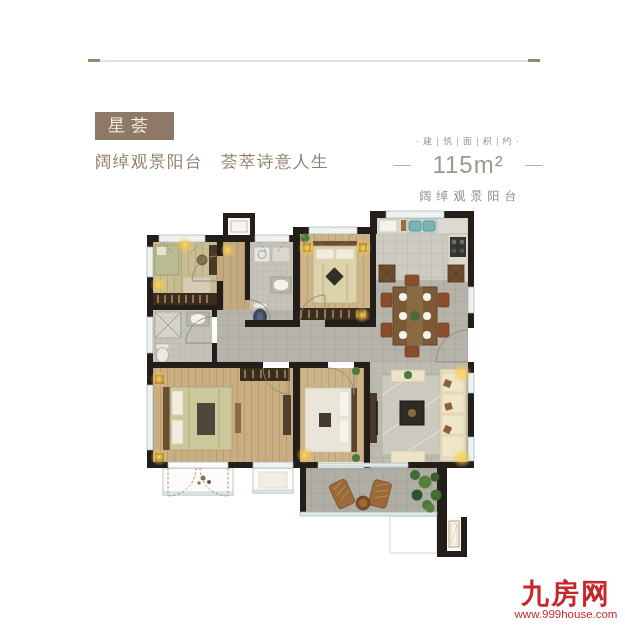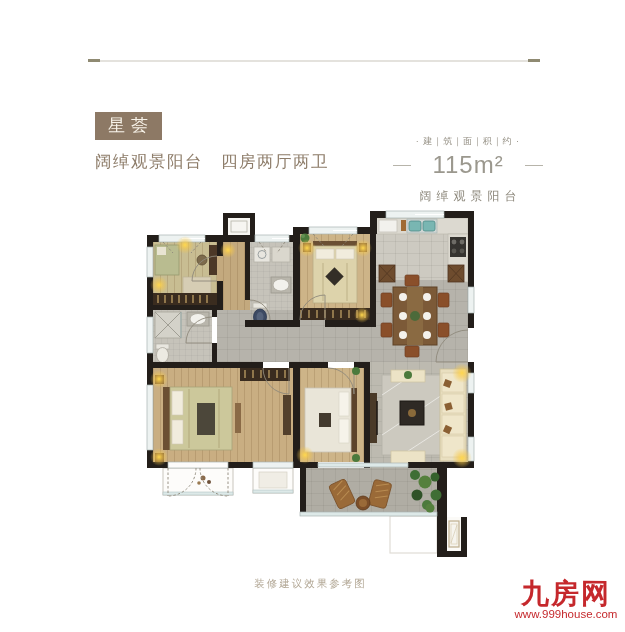--- a/index.html
+++ b/index.html
@@ -8,21 +8,21 @@
 
   
   .top-rule{position:absolute;left:88px;top:59px;width:452px;height:3px;}
   .top-rule .line{position:absolute;left:0;top:1px;width:100%;height:1.5px;background:#e4e2dd;}
   .top-rule .cap{position:absolute;top:0;width:12px;height:3px;background:#8f8a72;}
   .top-rule .cap.left{left:0;} .top-rule .cap.right{right:0;}
 
   
   .badge{position:absolute;left:95px;top:112px;height:28px;line-height:28px;
          background:#8d7965;color:#f7f2e8;font-size:17px;letter-spacing:6px;
-         padding:0 8px 0 13px;}
+         padding:0 20px 0 13px;}
   .tagline{position:absolute;left:95px;top:151px;font-size:16.5px;letter-spacing:1.5px;
            color:#8d7c69;}
   .area-block{position:absolute;left:393px;top:109px;width:150px;text-align:center;color:#8d887c;margin-top:26px;}
   .area-label{font-size:9px;letter-spacing:1px;color:#938e82;}
   .area-value-row{margin-top:3px;display:flex;align-items:center;justify-content:center;gap:21px;}
   .area-value{font-size:24px;color:#9b988e;letter-spacing:1px;}
   .dash{width:19px;height:1px;background:#b7b4aa;}
   .unit-type{margin-top:9px;font-size:12px;letter-spacing:5px;color:#8d887c;text-indent:5px;}
 
   
@@ -40,21 +40,21 @@
 
 <div class="page">
 
   <div class="top-rule">
     <div class="line"></div>
     <div class="cap left"></div>
     <div class="cap right"></div>
   </div>
 
   <div class="badge">星荟</div>
-  <div class="tagline">阔绰观景阳台　四房两厅两卫</div>
+  <div class="tagline">阔绰观景阳台　荟萃诗意人生</div>
 
   <div class="area-block">
     <div class="area-label">· 建｜筑｜面｜积｜约 ·</div>
     <div class="area-value-row">
       <span class="dash"></span>
       <span class="area-value">115m²</span>
       <span class="dash"></span>
     </div>
     <div class="unit-type">阔绰观景阳台</div>
   </div>
@@ -357,20 +357,19 @@
         <circle cx="219" cy="110" r="8" fill="url(#glow)"></circle>
         <circle cx="16" cy="174" r="9" fill="url(#glow)"></circle>
         <circle cx="16" cy="252" r="9" fill="url(#glow)"></circle>
         <circle cx="162" cy="250" r="9" fill="url(#glow)"></circle>
         <circle cx="319" cy="168" r="10" fill="url(#glow)"></circle>
         <circle cx="319" cy="253" r="10" fill="url(#glow)"></circle>
       </g>
     </svg>
   </div>
 
-  <div class="caption">装修建议效果参考图</div>
 
   <div class="logo">
     <div class="logo-name">九房网</div>
     <div class="logo-site">www.999house.com</div>
   </div>
 
 </div>
 
 </body></html>

